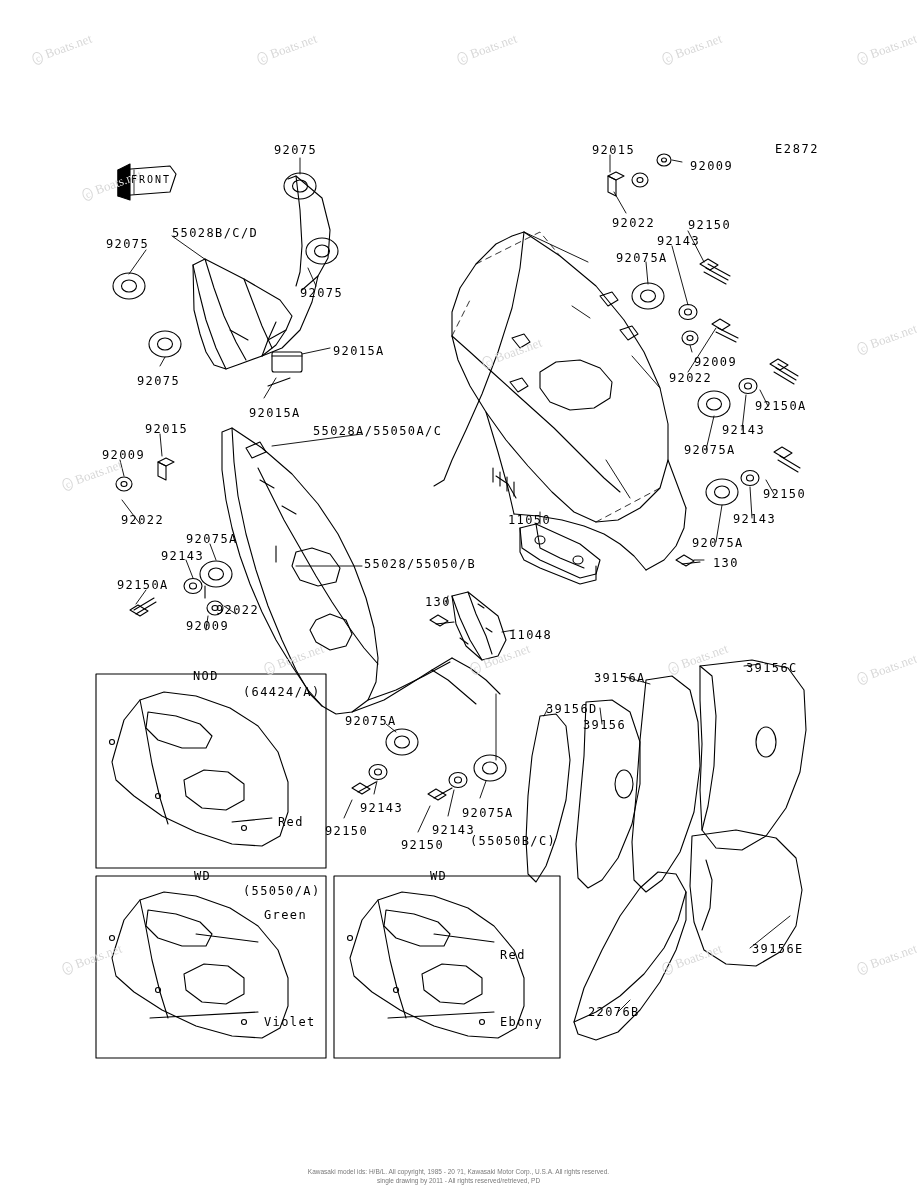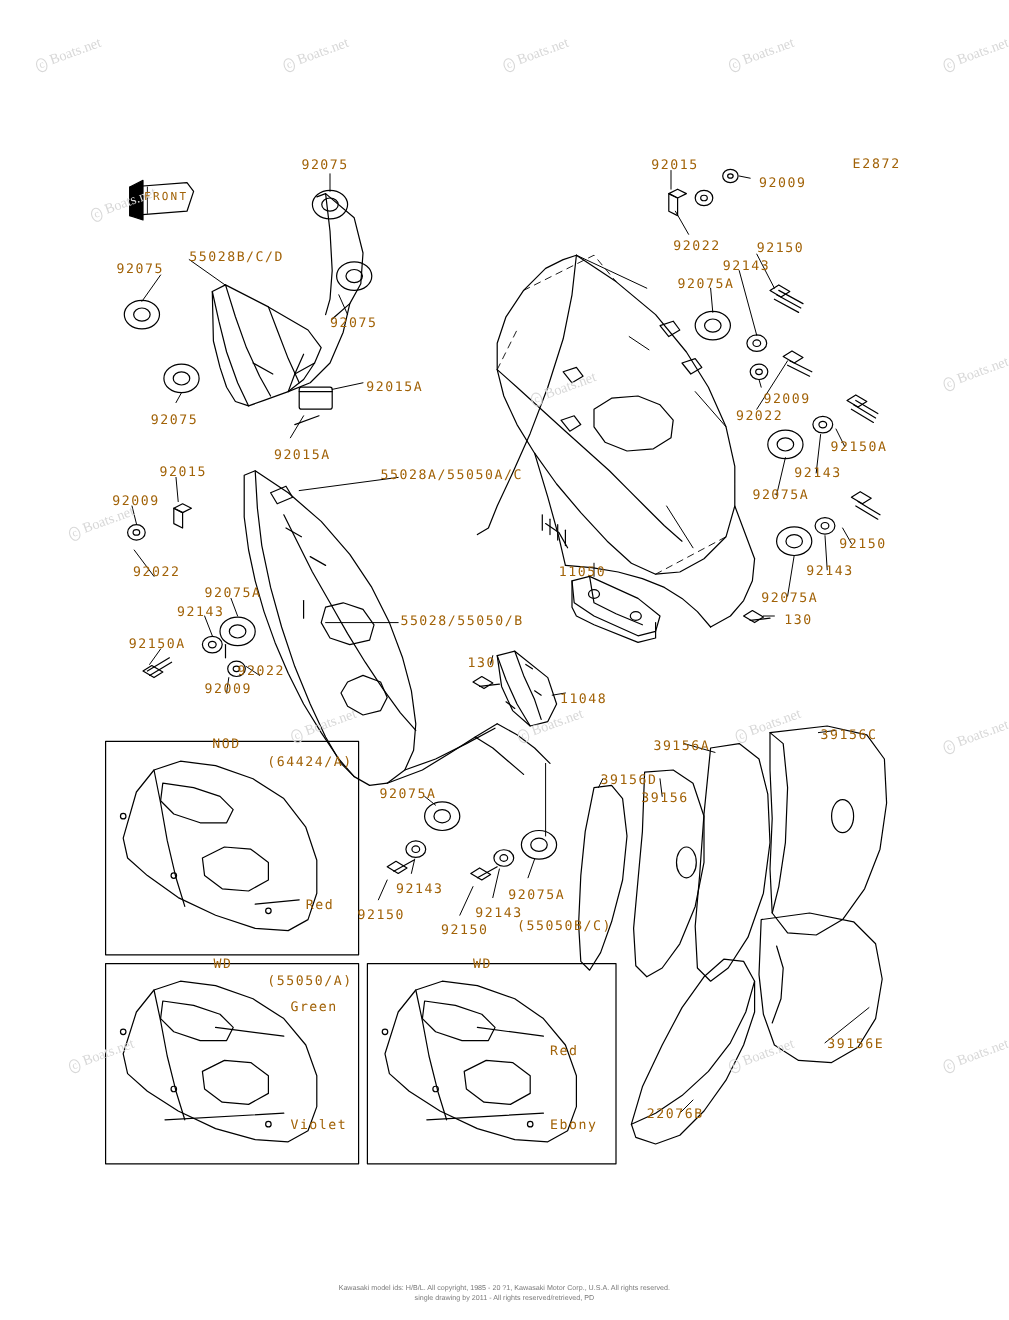--- a/index.html
+++ b/index.html
@@ -32,21 +32,21 @@
     border: 1px solid #d8d8d8;
     border-radius: 50%;
     padding: 0 2px;
     font-size: 10px;
   }
   .lbl {
     position: absolute;
     font-family: "DejaVu Sans Mono", monospace;
     font-size: 12px;
     letter-spacing: 1.4px;
-    color: #a16207;
+    color: #000000;
     white-space: nowrap;
   }
   .diagcode {
     position: absolute;
     font-size: 12px;
     letter-spacing: 1.6px;
   }
   svg.art {
     position: absolute;
     left: 0;
@@ -445,21 +445,21 @@
       <div class="lbl" style="left: 616px; top: 251px;">92075A</div>
       <div class="lbl" style="left: 106px; top: 237px;">92075</div>
       <div class="lbl" style="left: 300px; top: 286px;">92075</div>
       <div class="lbl" style="left: 694px; top: 355px;">92009</div>
       <div class="lbl" style="left: 333px; top: 344px;">92015A</div>
       <div class="lbl" style="left: 669px; top: 371px;">92022</div>
       <div class="lbl" style="left: 755px; top: 399px;">92150A</div>
       <div class="lbl" style="left: 137px; top: 374px;">92075</div>
       <div class="lbl" style="left: 722px; top: 423px;">92143</div>
       <div class="lbl" style="left: 249px; top: 406px;">92015A</div>
-      <div class="lbl" style="left: 313px; top: 424px; margin-left: 33px;">55028A/55050A/C</div>
+      <div class="lbl" style="left: 313px; top: 424px;">55028A/55050A/C</div>
       <div class="lbl" style="left: 684px; top: 443px;">92075A</div>
       <div class="lbl" style="left: 145px; top: 422px;">92015</div>
       <div class="lbl" style="left: 102px; top: 448px;">92009</div>
       <div class="lbl" style="left: 763px; top: 487px;">92150</div>
       <div class="lbl" style="left: 733px; top: 512px;">92143</div>
       <div class="lbl" style="left: 121px; top: 513px;">92022</div>
       <div class="lbl" style="left: 508px; top: 513px;">11050</div>
       <div class="lbl" style="left: 186px; top: 532px;">92075A</div>
       <div class="lbl" style="left: 692px; top: 536px;">92075A</div>
       <div class="lbl" style="left: 161px; top: 549px;">92143</div>

